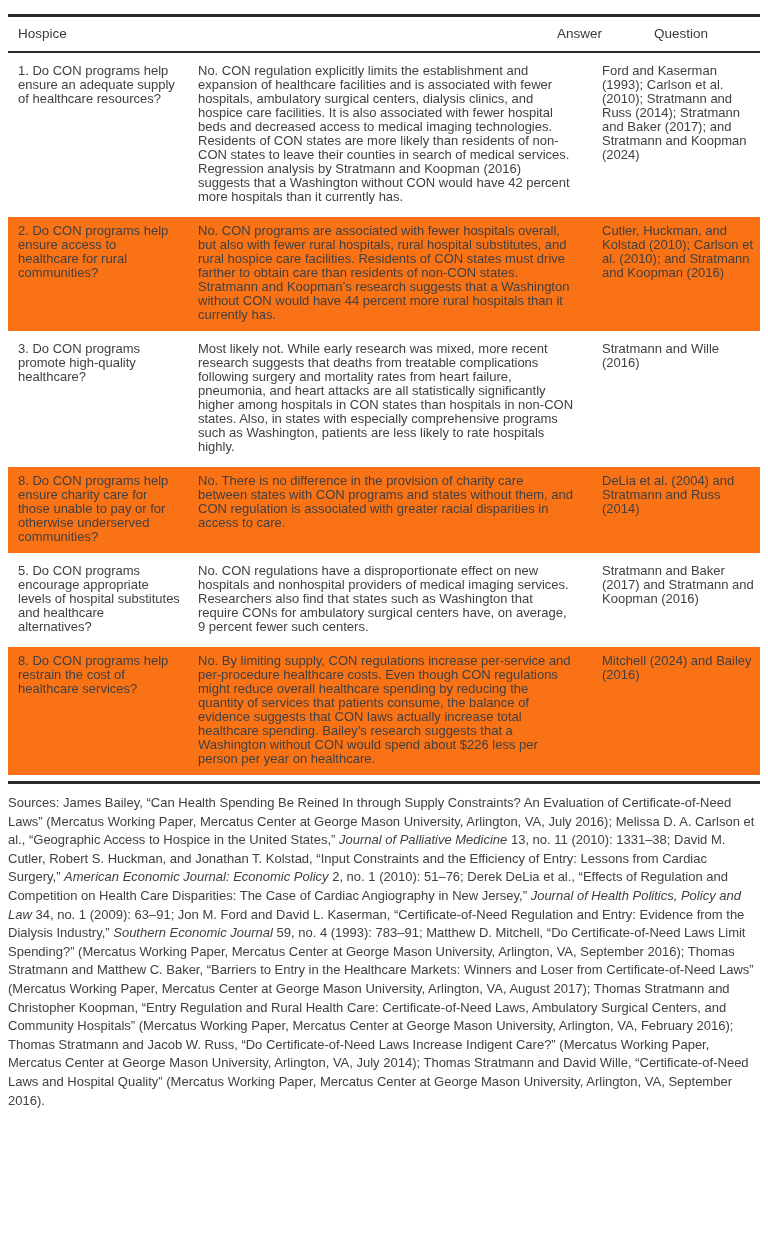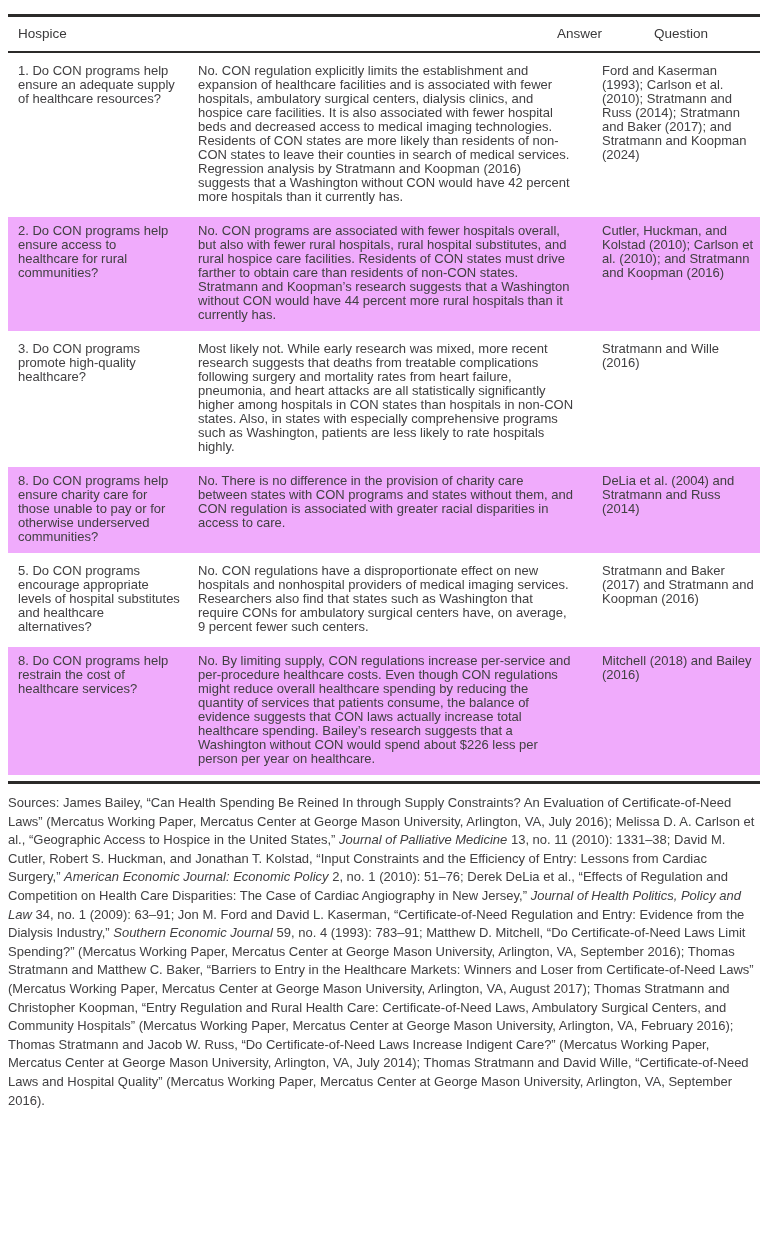--- a/index.html
+++ b/index.html
@@ -48,21 +48,21 @@
   thead th.h-research { text-align: center; }
   tbody td {
     vertical-align: top;
     font-size: 13px;
     line-height: 14px;
     padding: 7px 0 9px 0;
   }
   tbody td.col-question { padding-left: 10px; padding-right: 18px; }
   tbody td.col-answer   { padding-right: 28px; }
   tbody td.col-research { padding-right: 6px; }
-  tbody tr.shaded td { background: #f0abfc; }
+  tbody tr.shaded td { background: #f97316; }
   .bottom-rule {
     width: 752px;
     border: none;
     border-top: 3px solid #2b2a29;
     margin: 2px 0 10px 0;
   }
   .sources {
     width: 752px;
     font-size: 13px;
     line-height: 18.6px;
@@ -112,21 +112,21 @@
           <td class="col-research">DeLia et al. (2004) and Stratmann and Russ (2014)</td>
         </tr>
         <tr>
           <td class="col-question">5. Do CON programs encourage appropriate levels of hospital substitutes and healthcare alternatives?</td>
           <td class="col-answer">No. CON regulations have a disproportionate effect on new hospitals and nonhospital providers of medical imaging services. Researchers also find that states such as Washington that require CONs for ambulatory surgical centers have, on average, 9 percent fewer such centers.</td>
           <td class="col-research">Stratmann and Baker (2017) and Stratmann and Koopman (2016)</td>
         </tr>
         <tr class="shaded">
           <td class="col-question">8. Do CON programs help restrain the cost of healthcare services?</td>
           <td class="col-answer">No. By limiting supply, CON regulations increase per-service and per-procedure healthcare costs. Even though CON regulations might reduce overall healthcare spending by reducing the quantity of services that patients consume, the balance of evidence suggests that CON laws actually increase total healthcare spending. Bailey’s research suggests that a Washington without CON would spend about $226 less per person per year on healthcare.</td>
-          <td class="col-research">Mitchell (2018) and Bailey (2016)</td>
+          <td class="col-research">Mitchell (2024) and Bailey (2016)</td>
         </tr>
       </tbody>
   </table>
 
   <hr class="bottom-rule">
 
   <p class="sources"><span>Sources: James Bailey, “Can Health Spending Be Reined In through Supply Constraints? An Evaluation of Certificate-of-Need Laws” (Mercatus Working Paper, Mercatus Center at George Mason University, Arlington, VA, July 2016); Melissa D. A. Carlson et al., “Geographic Access to Hospice in the United States,” </span><em>Journal of Palliative Medicine</em><span> 13, no. 11 (2010): 1331–38; David M. Cutler, Robert S. Huckman, and Jonathan T. Kolstad, “Input Constraints and the Efficiency of Entry: Lessons from Cardiac Surgery,” </span><em>American Economic Journal: Economic Policy</em><span> 2, no. 1 (2010): 51–76; Derek DeLia et al., “Effects of Regulation and Competition on Health Care Disparities: The Case of Cardiac Angiography in New Jersey,” </span><em>Journal of Health Politics, Policy and Law</em><span> 34, no. 1 (2009): 63–91; Jon M. Ford and David L. Kaserman, “Certificate-of-Need Regulation and Entry: Evidence from the Dialysis Industry,” </span><em>Southern Economic Journal</em><span> 59, no. 4 (1993): 783–91; Matthew D. Mitchell, “Do Certificate-of-Need Laws Limit Spending?” (Mercatus Working Paper, Mercatus Center at George Mason University, Arlington, VA, September 2016); Thomas Stratmann and Matthew C. Baker, “Barriers to Entry in the Healthcare Markets: Winners and Loser from Certificate-of-Need Laws” (Mercatus Working Paper, Mercatus Center at George Mason University, Arlington, VA, August 2017); Thomas Stratmann and Christopher Koopman, “Entry Regulation and Rural Health Care: Certificate-of-Need Laws, Ambulatory Surgical Centers, and Community Hospitals” (Mercatus Working Paper, Mercatus Center at George Mason University, Arlington, VA, February 2016); Thomas Stratmann and Jacob W. Russ, “Do Certificate-of-Need Laws Increase Indigent Care?” (Mercatus Working Paper, Mercatus Center at George Mason University, Arlington, VA, July 2014); Thomas Stratmann and David Wille, “Certificate-of-Need Laws and Hospital Quality” (Mercatus Working Paper, Mercatus Center at George Mason University, Arlington, VA, September 2016).</span></p>
 
 </div>
 

